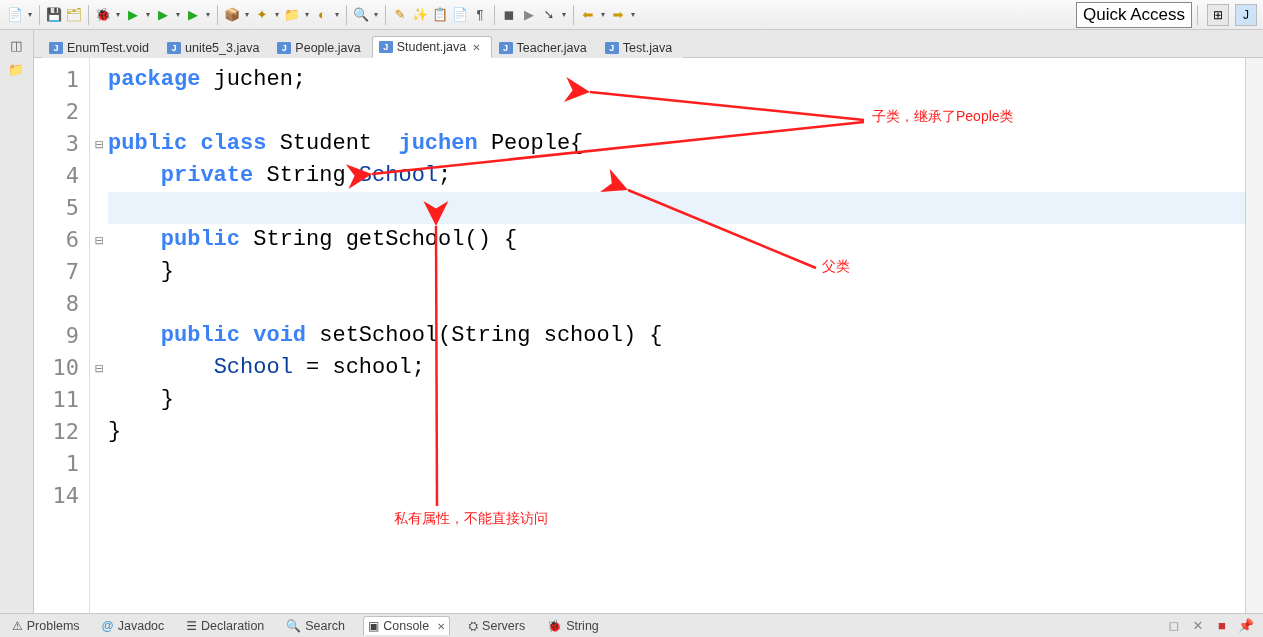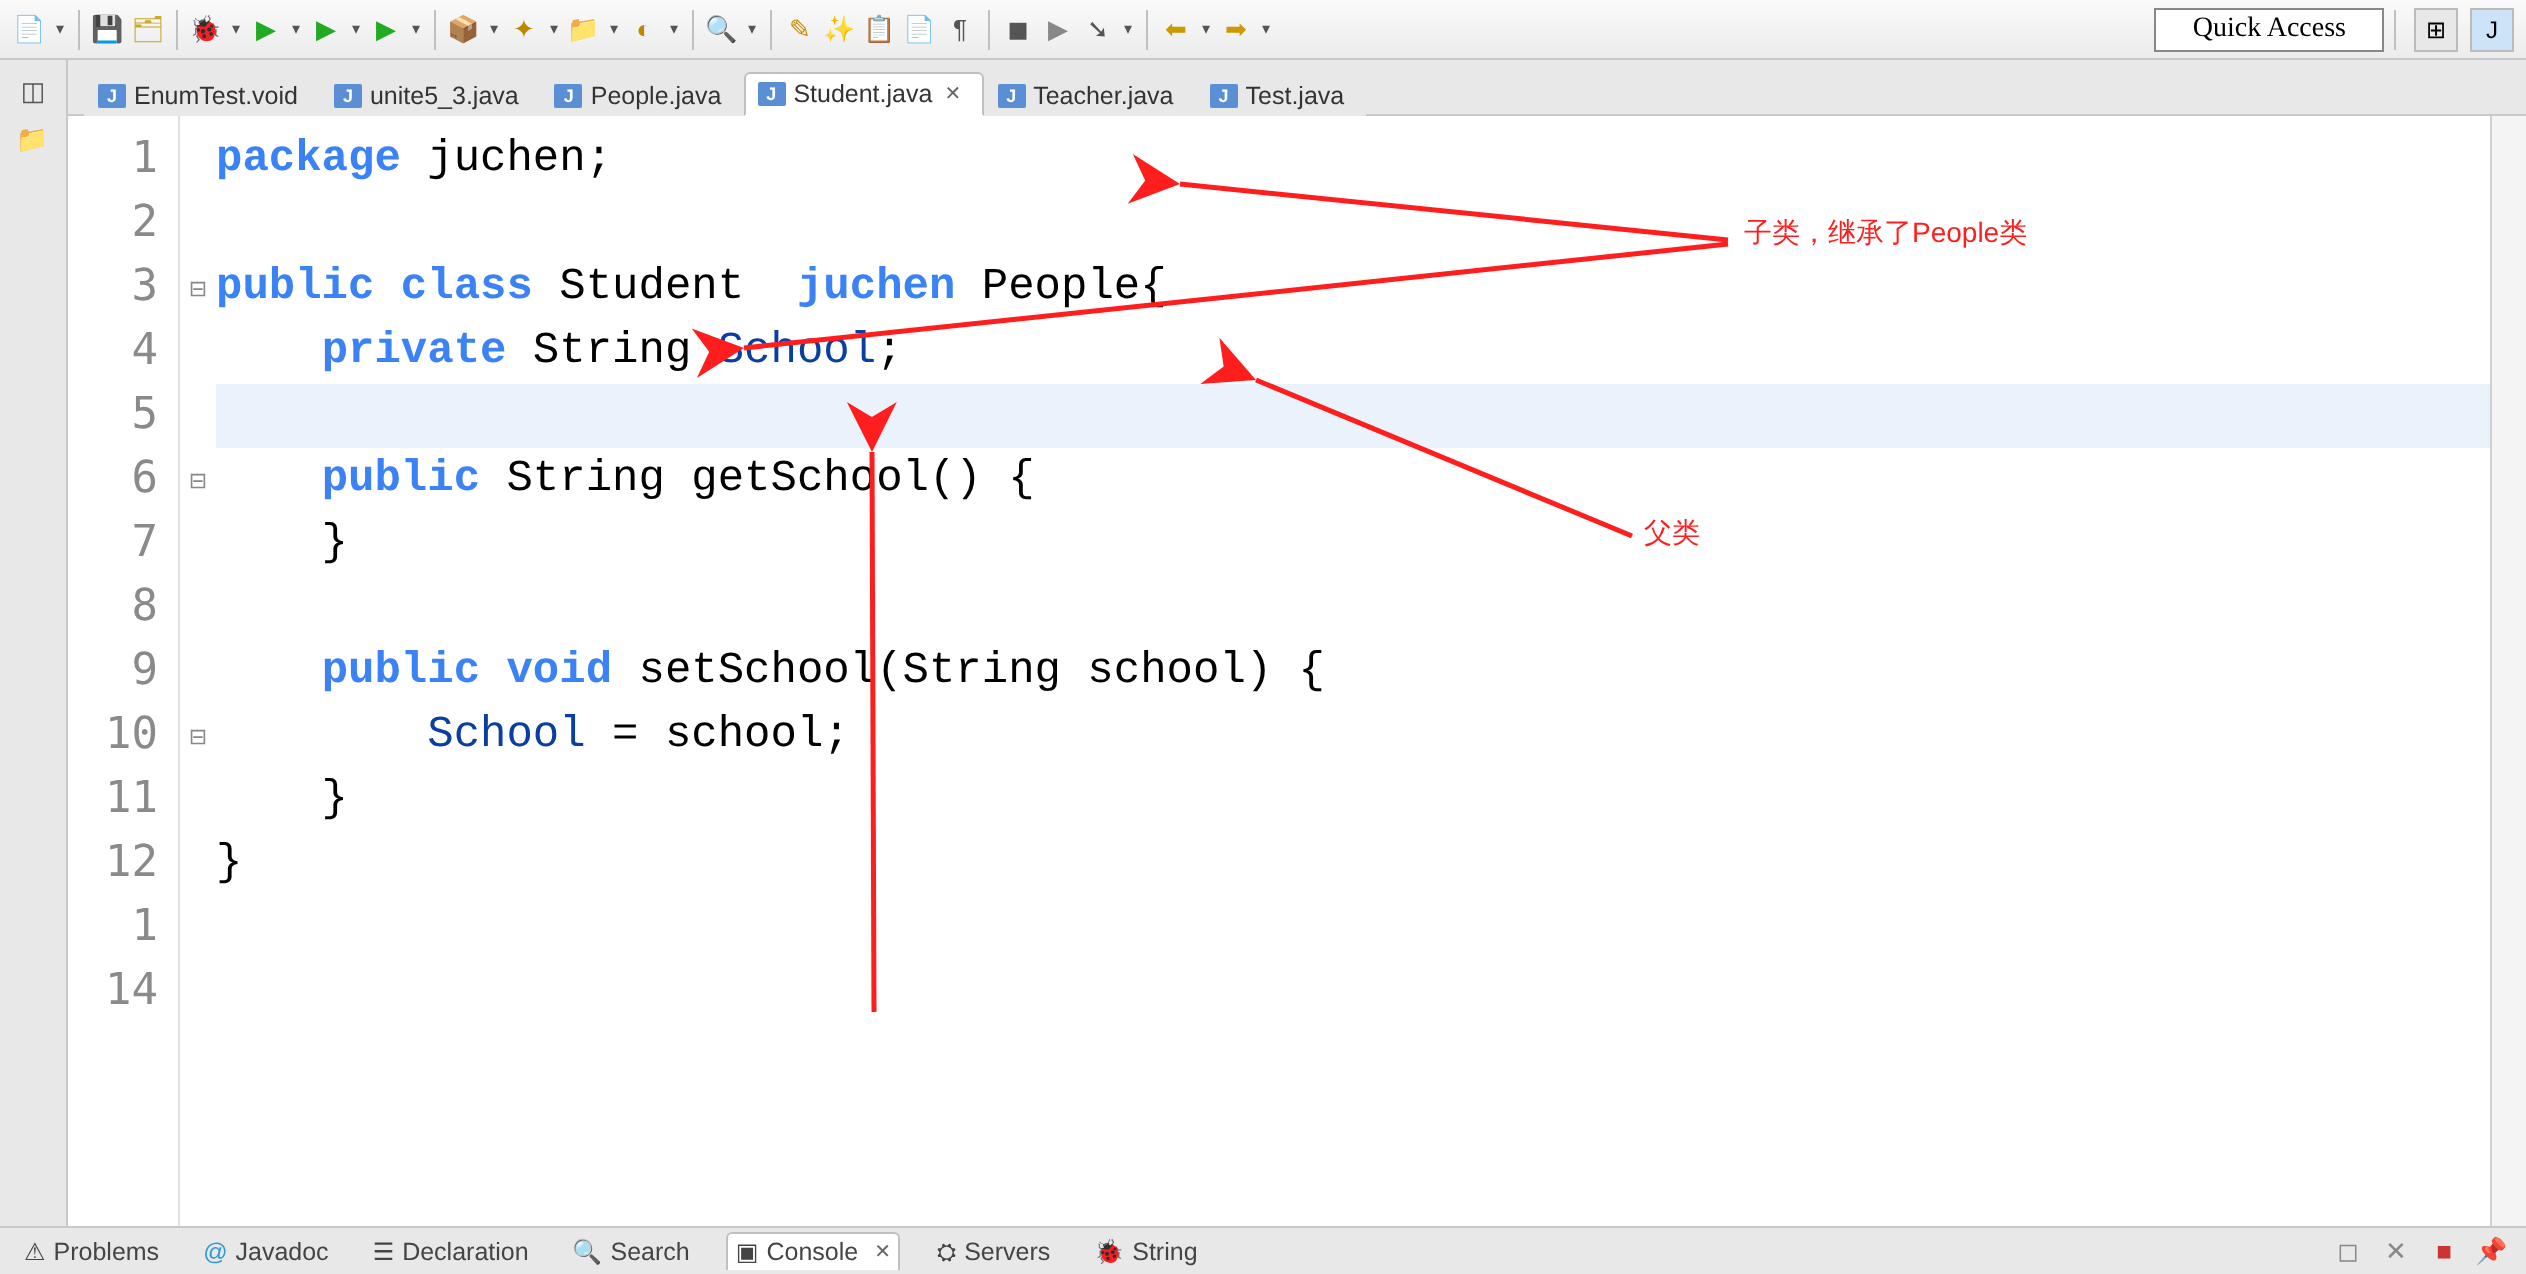--- a/index.html
+++ b/index.html
@@ -31,23 +31,22 @@
 }
 .tb-drop{
   width:8px; height:18px; display:flex;align-items:center;justify-content:center;
   font-size:8px; color:#555; cursor:pointer;
 }
 .tb-sep{ width:1px; height:20px; background:#c0c0c0; margin:0 3px;}
 .quick-access{
   margin-left:auto;
   border:1px solid #888;
   background:#fff;
-  padding:2px 18px;
-  font-size:14px;
-  font-family:Liberation Serif, serif;
+  padding:2px 6px;
+  font-size:17px;
 }
 .persp-btn{
   margin-left:4px;
   width:22px;height:22px;
   border:1px solid #bbb;
   background:#e8e8e8;
   display:flex;align-items:center;justify-content:center;
   cursor:pointer;
 }
 .main-area{
@@ -340,20 +339,21 @@
             <path d="M12,1 L2,6 L12,11 L9,6 Z" fill="#ff1e1e"></path>
           </marker>
         </defs>
         <line x1="830" y1="62" x2="556" y2="34" stroke="#ff1e1e" stroke-width="2.5" marker-end="url(#ah)"></line>
         <line x1="830" y1="64" x2="338" y2="116" stroke="#ff1e1e" stroke-width="2.5" marker-end="url(#ah)"></line>
         <line x1="782" y1="210" x2="594" y2="132" stroke="#ff1e1e" stroke-width="2.5" marker-end="url(#ah)"></line>
         <line x1="403" y1="448" x2="402" y2="168" stroke="#ff1e1e" stroke-width="2.5" marker-end="url(#ah)"></line>
       </svg>
       <div class="ann" style="left:838px; top:50px;">子类，继承了People类</div>
       <div class="ann" style="left:788px; top:200px;">父类</div>
+      <div class="ann" style="left:360px; top:452px;">私有属性，不能直接访问</div>
     </div>
   </div>
 </div>
 
 <div class="bottom-tabs">
   <div class="view-tab">
       <span class="view-icon">⚠</span>
       <span>Problems</span>
     </div>
   <div class="view-tab">

